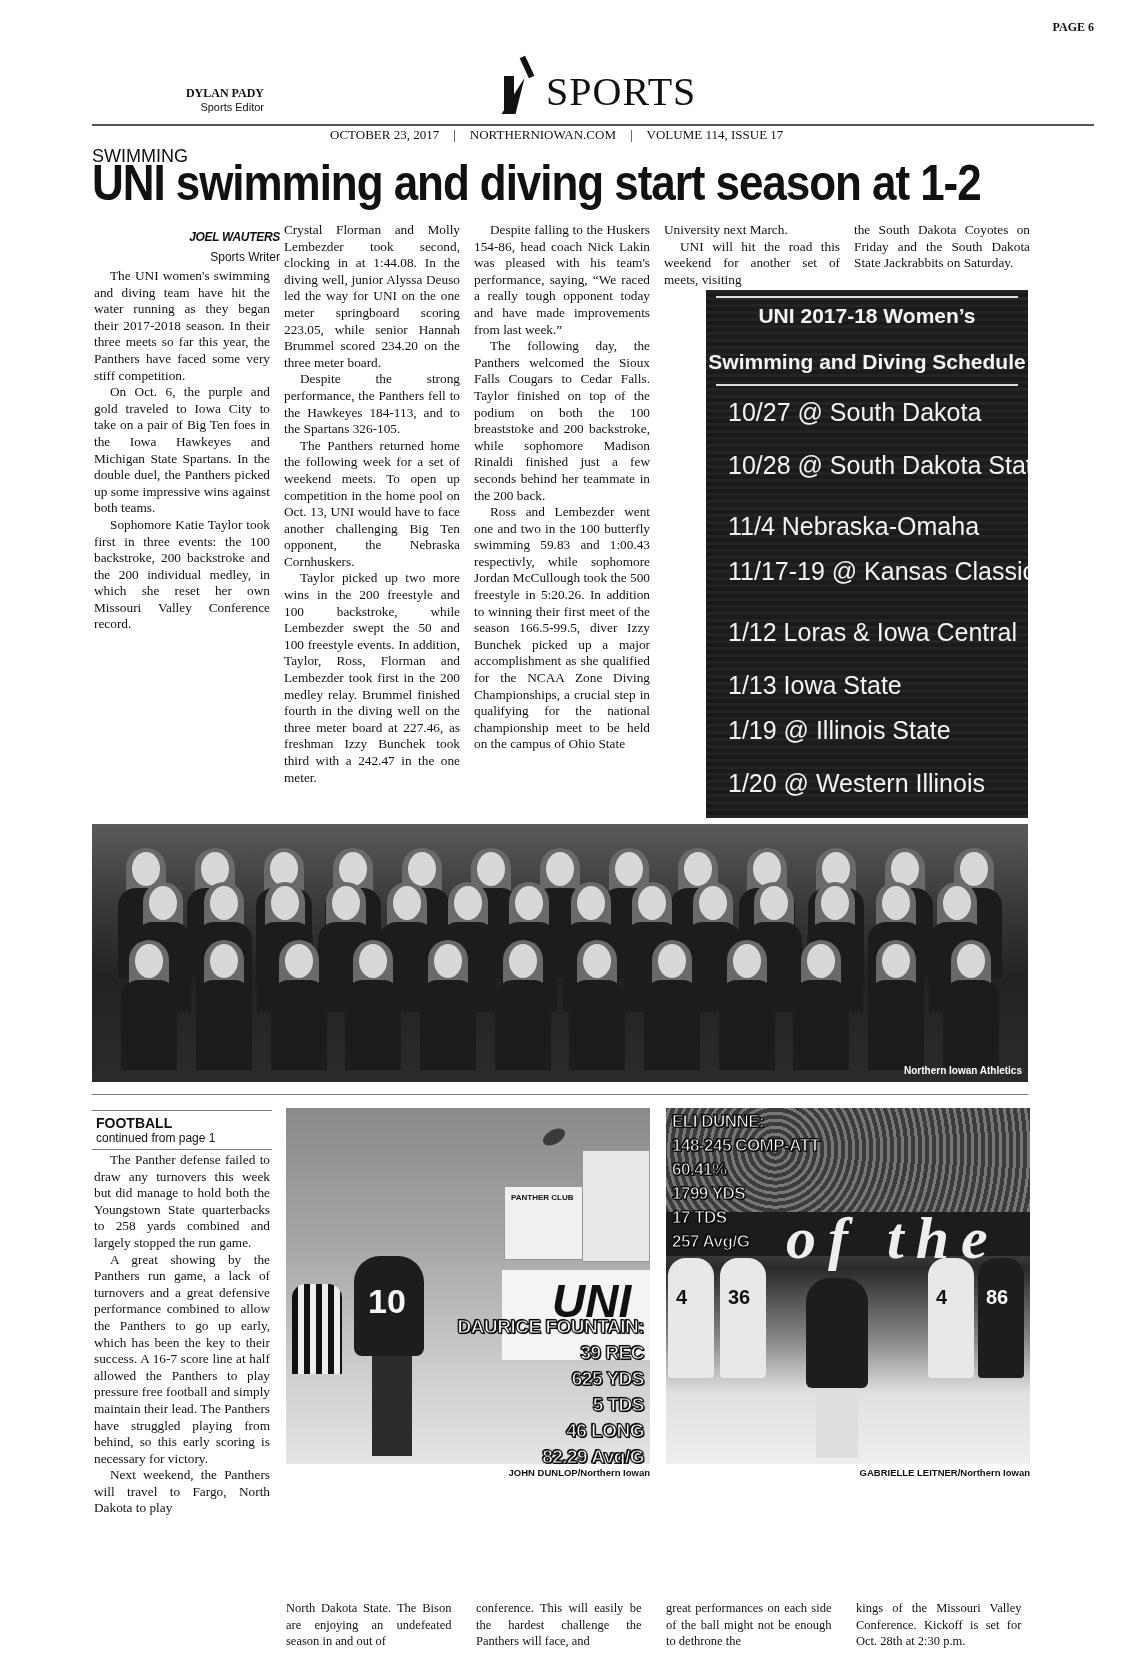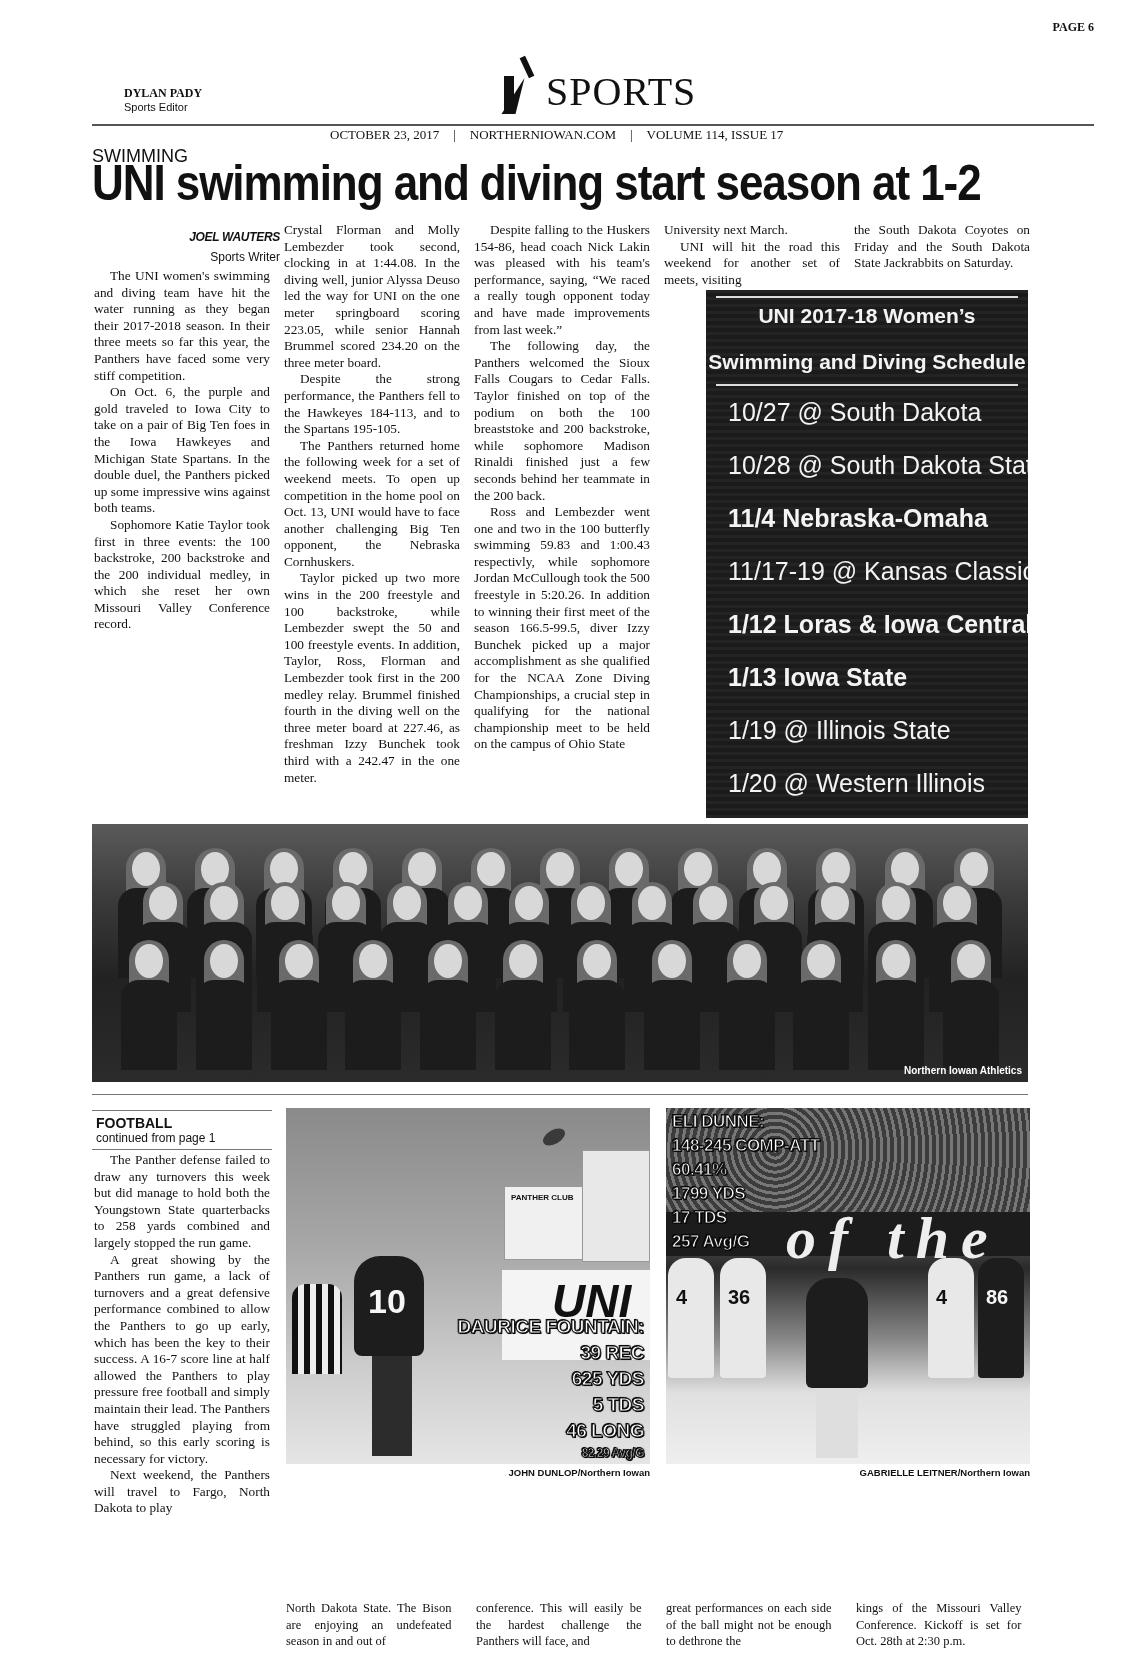--- a/index.html
+++ b/index.html
@@ -1,21 +1,21 @@
 <!DOCTYPE html>
 <html><head>
 <meta charset="utf-8">
 <style>
   * { box-sizing: border-box; margin: 0; padding: 0; }
   html, body { width: 1124px; height: 1666px; background: #fff; overflow: hidden; }
   body { position: relative; font-family: "Liberation Serif", serif; color: #111; }
 
   .page-number { position: absolute; top: 20px; right: 30px; font-size: 12px; font-weight: bold; }
 
-  .editor { position: absolute; left: 124px; top: 86px; text-align: left; width: 120px; }
+  .editor { position: absolute; left: 144px; top: 86px; text-align: right; width: 120px; }
   .editor .name { font-size: 12px; font-weight: bold; }
   .editor .role { font-family: "Liberation Sans", sans-serif; font-size: 11px; }
 
   .masthead { position: absolute; left: 500px; top: 54px; display: flex; align-items: flex-end; }
   .logo-n { width: 36px; height: 60px; position: relative; margin-right: 10px; }
   .logo-n .bar { position: absolute; left: 4px; bottom: 0; width: 10px; height: 38px; background: #111; }
   .logo-n .diag { position: absolute; left: 6px; bottom: 0; width: 0; height: 0;
     border-left: 14px solid transparent; border-right: 0; border-bottom: 36px solid #111; transform: skewX(-14deg); }
   .logo-n .tick { position: absolute; left: 24px; top: 2px; width: 6px; height: 22px; background: #111; transform: rotate(-25deg); }
   .masthead .section { font-size: 40px; letter-spacing: 1px; line-height: 1; padding-bottom: 2px; }
@@ -36,21 +36,21 @@
   .col p { text-indent: 16px; }
   .col p.noindent { text-indent: 0; }
 
   .schedule { position: absolute; left: 706px; top: 290px; width: 322px; height: 528px; background: #1b1b1b;
     color: #f4f4f4; font-family: "Liberation Sans", sans-serif; overflow: hidden; }
   .schedule .texture { position: absolute; inset: 0;
     background: repeating-linear-gradient(180deg, rgba(255,255,255,0.04) 0 3px, rgba(0,0,0,0.0) 3px 7px); }
   .schedule .line { position: absolute; left: 10px; right: 10px; height: 2px; background: #ddd; }
   .schedule .title { position: absolute; left: 0; right: 0; text-align: center; font-weight: bold; font-size: 21px; }
   .schedule .event { position: absolute; left: 22px; font-size: 25px; white-space: nowrap; }
-  .schedule .event.bold { font-weight: bold; }
+  .schedule .event.bold { font-weight: normal; margin-top: 8px; }
 
   .photo { position: absolute; overflow: hidden; background: #444; }
   .team-photo { left: 92px; top: 824px; width: 936px; height: 258px;
     background: linear-gradient(180deg, #5a5a5a 0%, #3a3a3a 30%, #222 60%, #2b2b2b 100%); }
   .team-photo .row { position: absolute; left: 20px; right: 20px; display: flex; justify-content: space-around; }
   .team-photo .person { width: 56px; height: 110px; position: relative; }
   .team-photo .head { position: absolute; left: 14px; top: 0; width: 28px; height: 34px; border-radius: 50%; background: #d8d8d8; }
   .team-photo .hair { position: absolute; left: 8px; top: -4px; width: 40px; height: 60px; border-radius: 20px 20px 6px 6px; background: #6a6a6a; }
   .team-photo .body { position: absolute; left: 0; top: 36px; width: 56px; height: 90px; border-radius: 18px 18px 0 0; background: #1c1c1c; }
   .team-photo .credit { position: absolute; right: 6px; bottom: 6px; font-family: "Liberation Sans", sans-serif;
@@ -116,21 +116,21 @@
 </div>
 
 <div class="col" style="left:94px; top:268px; width:176px;">
   <p>The UNI women's swimming and diving team have hit the water running as they began their 2017-2018 season. In their three meets so far this year, the Panthers have faced some very stiff competition.</p>
   <p>On Oct. 6, the purple and gold traveled to Iowa City to take on a pair of Big Ten foes in the Iowa Hawkeyes and Michigan State Spartans. In the double duel, the Panthers picked up some impressive wins against both teams.</p>
   <p>Sophomore Katie Taylor took first in three events: the 100 backstroke, 200 backstroke and the 200 individual medley, in which she reset her own Missouri Valley Conference record.</p>
 </div>
 
 <div class="col" style="left:284px; top:222px; width:176px;">
   <p class="noindent">Crystal Florman and Molly Lembezder took second, clocking in at 1:44.08. In the diving well, junior Alyssa Deuso led the way for UNI on the one meter springboard scoring 223.05, while senior Hannah Brummel scored 234.20 on the three meter board.</p>
-  <p>Despite the strong performance, the Panthers fell to the Hawkeyes 184-113, and to the Spartans 195-105.</p>
+  <p>Despite the strong performance, the Panthers fell to the Hawkeyes 184-113, and to the Spartans 326-105.</p>
   <p>The Panthers returned home the following week for a set of weekend meets. To open up competition in the home pool on Oct. 13, UNI would have to face another challenging Big Ten opponent, the Nebraska Cornhuskers.</p>
   <p>Taylor picked up two more wins in the 200 freestyle and 100 backstroke, while Lembezder swept the 50 and 100 freestyle events. In addition, Taylor, Ross, Florman and Lembezder took first in the 200 medley relay. Brummel finished fourth in the diving well on the three meter board at 227.46, as freshman Izzy Bunchek took third with a 242.47 in the one meter.</p>
 </div>
 
 <div class="col" style="left:474px; top:222px; width:176px;">
   <p>Despite falling to the Huskers 154-86, head coach Nick Lakin was pleased with his team's performance, saying, “We raced a really tough opponent today and have made improvements from last week.”</p>
   <p>The following day, the Panthers welcomed the Sioux Falls Cougars to Cedar Falls. Taylor finished on top of the podium on both the 100 breaststoke and 200 backstroke, while sophomore Madison Rinaldi finished just a few seconds behind her teammate in the 200 back.</p>
   <p>Ross and Lembezder went one and two in the 100 butterfly swimming 59.83 and 1:00.43 respectivly, while sophomore Jordan McCullough took the 500 freestyle in 5:20.26. In addition to winning their first meet of the season 166.5-99.5, diver Izzy Bunchek picked up a major accomplishment as she qualified for the NCAA Zone Diving Championships, a crucial step in qualifying for the national championship meet to be held on the campus of Ohio State</p>
 </div>
 
@@ -404,21 +404,21 @@
   <div class="player" style="left:68px; top:148px; width:70px; height:100px; border-radius:26px 26px 8px 8px;">
     <div class="jersey-num" style="left:14px; top:26px; font-size:34px;">10</div>
   </div>
   <div class="player" style="left:86px; top:248px; width:40px; height:100px; background:#2c2c2c;"></div>
   <div id="fb1-stats">
       <div class="stat" style="top: 208px; font-size: 19px; right: 6px;">DAURICE FOUNTAIN:</div>
       <div class="stat" style="top: 234px; font-size: 19px; right: 6px;">39 REC</div>
       <div class="stat" style="top: 260px; font-size: 19px; right: 6px;">625 YDS</div>
       <div class="stat" style="top: 286px; font-size: 19px; right: 6px;">5 TDS</div>
       <div class="stat" style="top: 312px; font-size: 19px; right: 6px; text-align: center;">46 LONG</div>
-      <div class="stat" style="top: 338px; font-size: 12px; right: 6px;">82.29 Avg/G</div>
+      <div class="stat" style="top: 338px; font-size: 19px; right: 6px;">82.29 Avg/G</div>
     </div>
 </div>
 <div class="caption" style="left:440px; top:1467px; width:210px;">JOHN DUNLOP/Northern Iowan</div>
 
 <div class="photo fb-photo2">
   <div style="position:absolute; left:0; right:0; top:0; height:104px; background:repeating-radial-gradient(circle at 30% 40%, #777 0 3px, #3c3c3c 3px 7px);"></div>
   <div style="position:absolute; left:0; right:0; top:104px; height:44px; background:#1c1c1c;">
     <div style="position:absolute; left:120px; top:-8px; font-family:'Liberation Serif',serif; font-style:italic; font-weight:bold; font-size:60px; color:#eee; letter-spacing:12px;">of the</div>
   </div>
   <div id="fb2-players">

